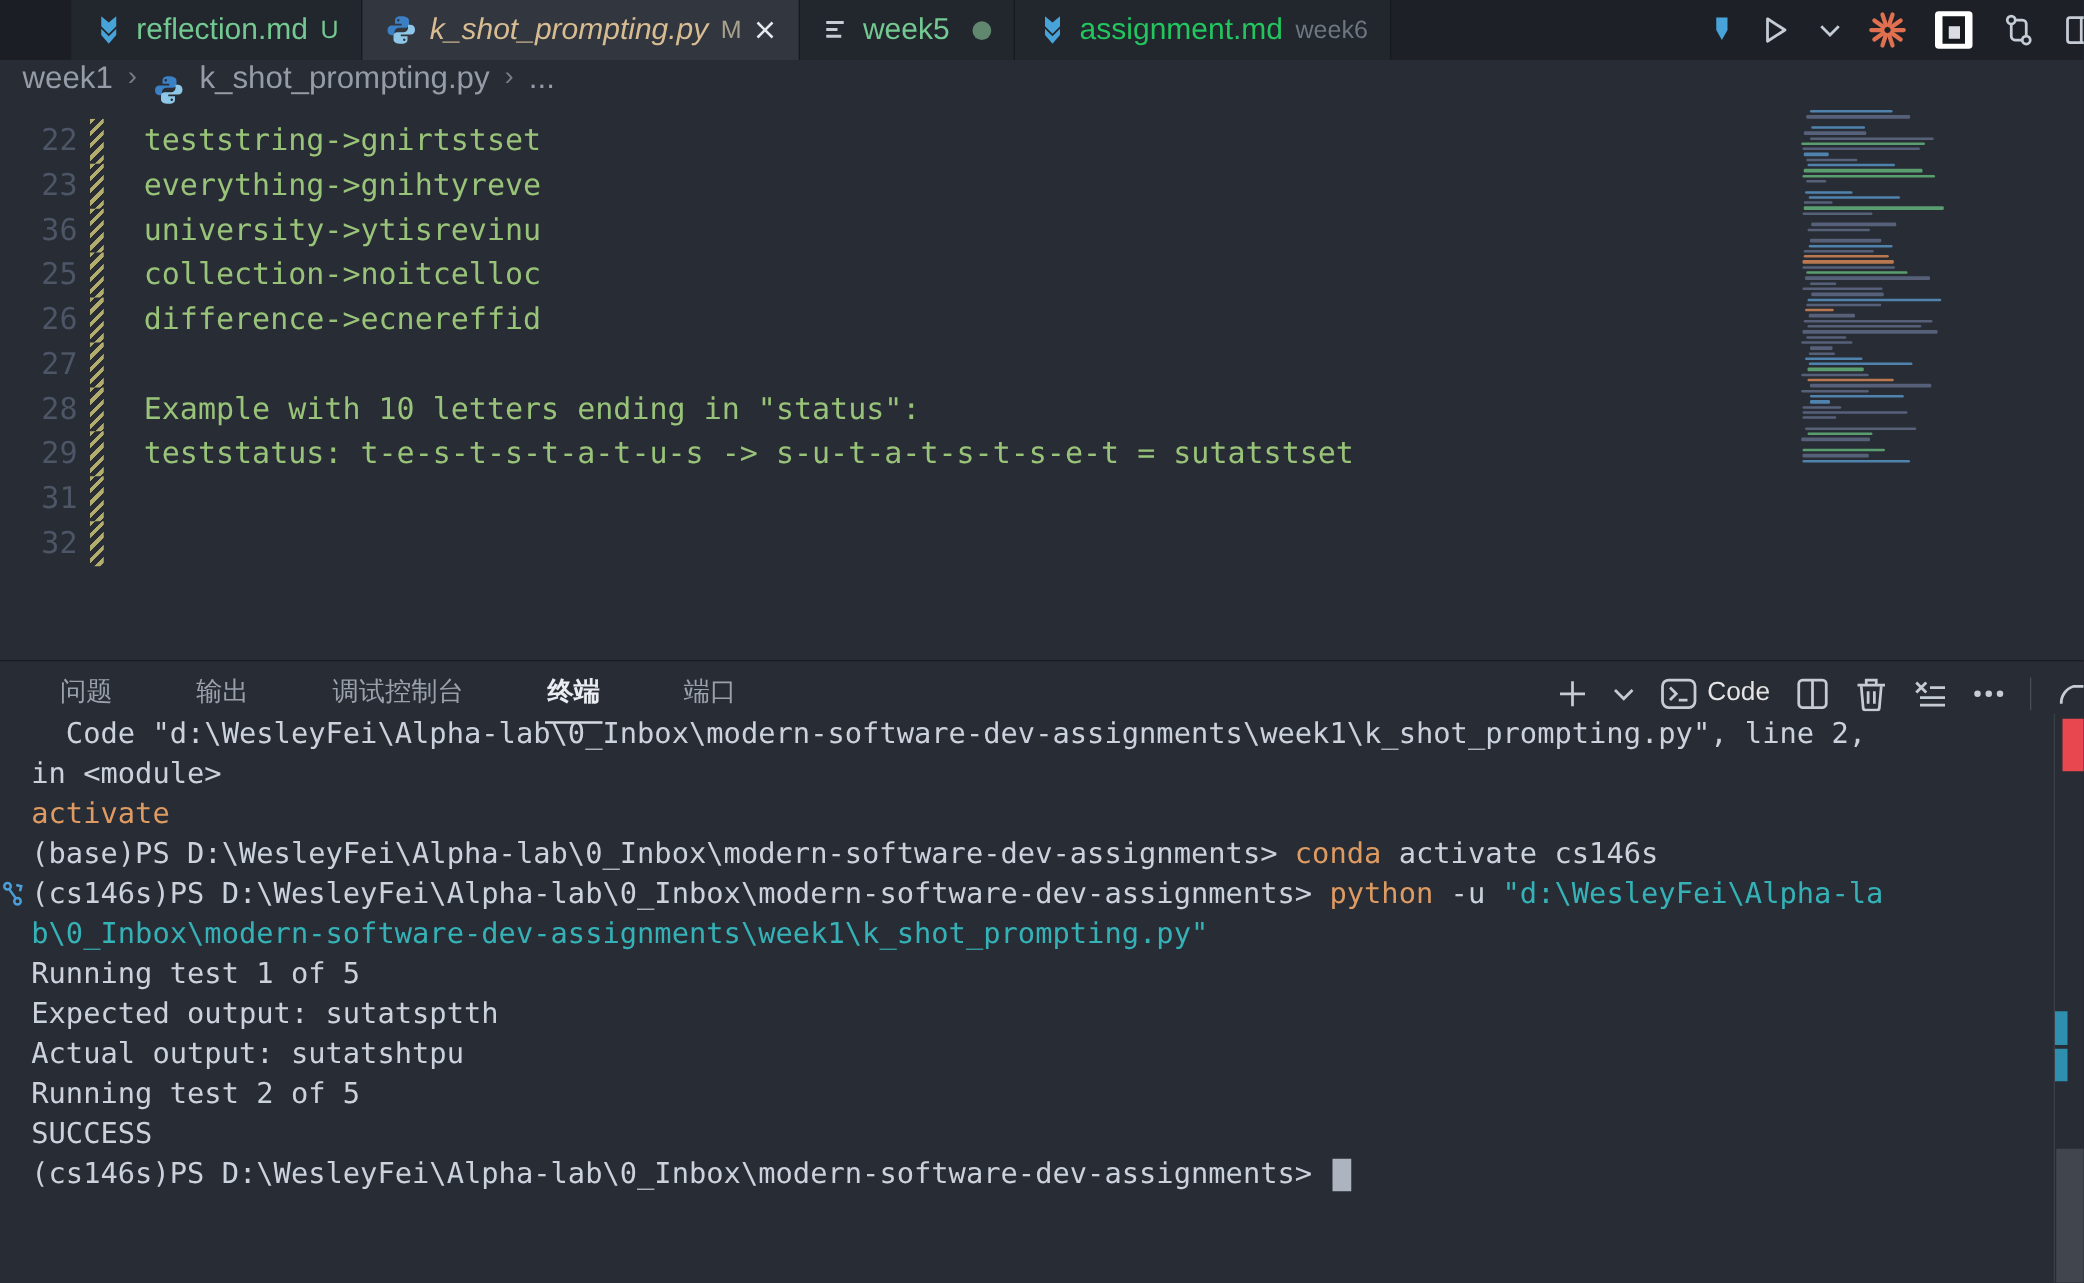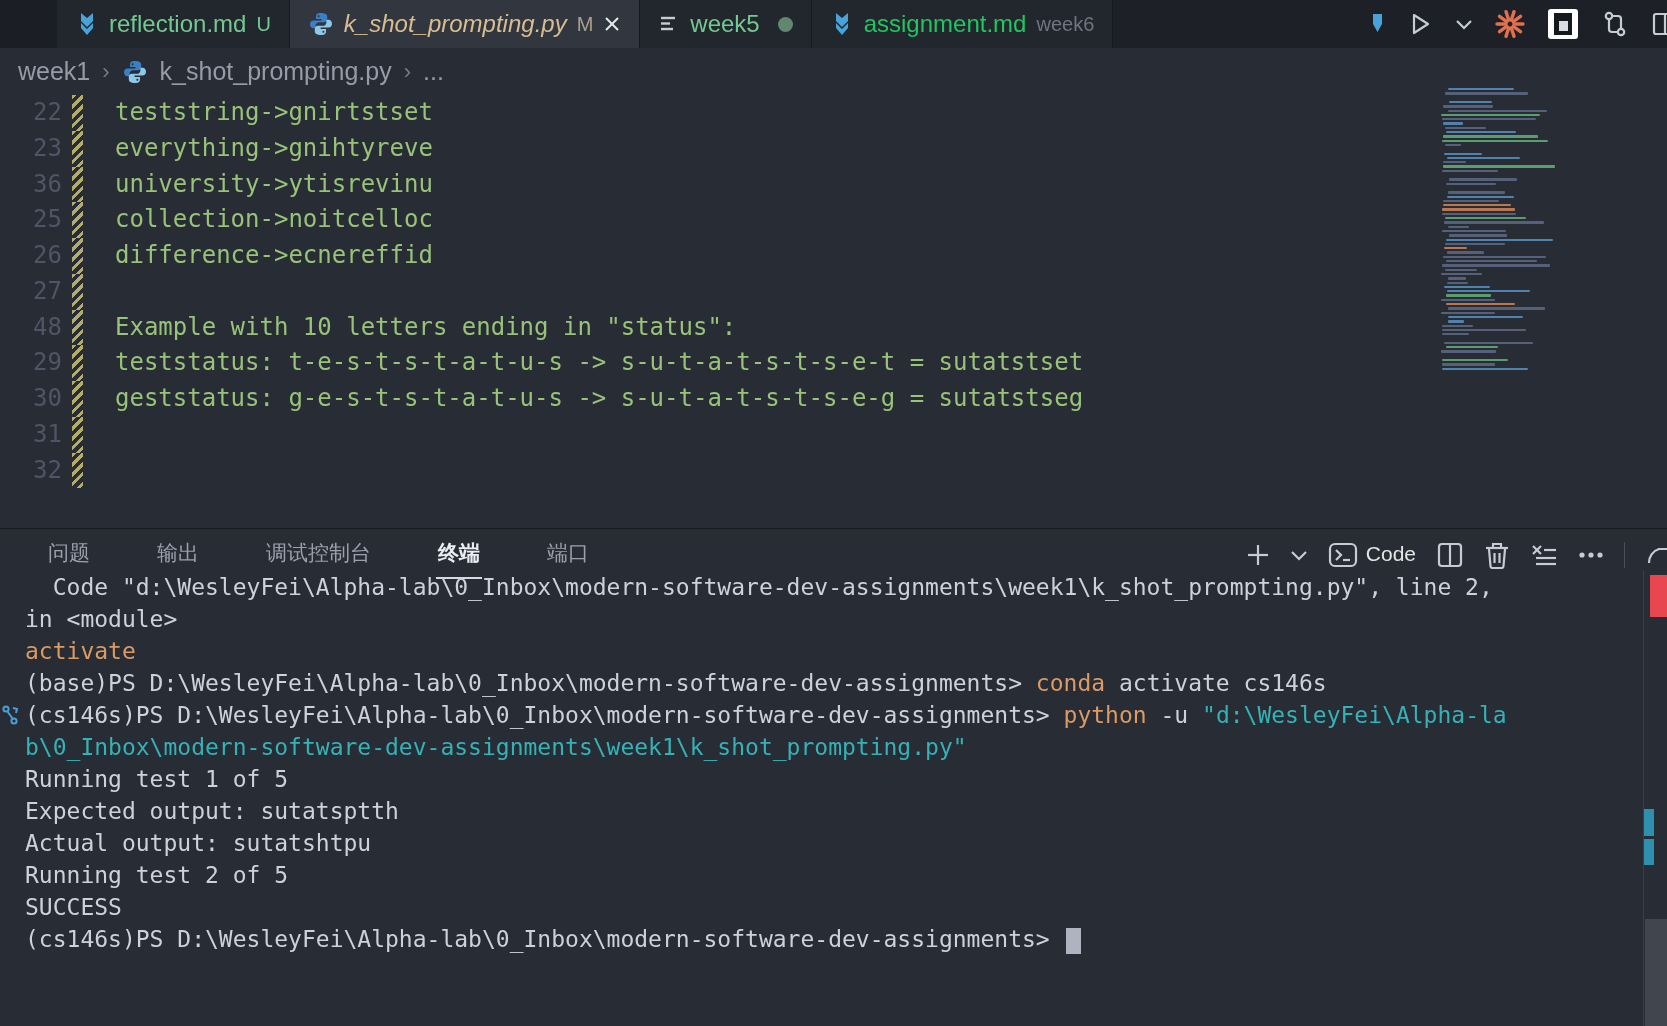--- a/index.html
+++ b/index.html
@@ -19,21 +19,21 @@
   .tab .lbl.gray  { color:#22c55e; }
   .tab .badge { font-size:20px; color:#73c991; }
   .tab .badge.m { color:#a8a08e; }
   .tab .desc { font-size:20px; color:#6e7681; }
   .tab .dot { width:15px; height:15px; border-radius:50%; background:#61876f; margin-left:8px; }
   #title-actions { position:absolute; right:-12px; top:0; height:48px; display:flex;
     align-items:center; gap:22px; }
 
   
   #breadcrumb { position:absolute; left:0; top:48px; width:1667px; height:47px;
-    background:#282c34; display:flex; align-items:center; padding-left:18px;
+    background:#282c34; display:flex; padding-left:18px;
     color:#959ca8; font-size:25px; gap:12px; }
   #breadcrumb .sep { color:#767d89; font-size:22px; }
 
   
   #editor { position:absolute; left:0; top:95px; width:1667px; height:433px;
     overflow:hidden; font-family:"DejaVu Sans Mono", monospace; }
   .codeline { position:relative; height:35.75px; line-height:35.75px; font-size:24px; }
   .codeline .num { position:absolute; left:0; width:62px; text-align:right; color:#4d5666; }
   .codeline .gut { position:absolute; left:72px; top:0; width:11px; height:100%;
     background:repeating-linear-gradient(135deg,#b2ac6d 0 3px,transparent 3px 7px); }
@@ -235,33 +235,28 @@
           <span class="num">26</span>
           <span class="gut"></span>
           <span class="txt">difference-&gt;ecnereffid</span>
         </div>
         <div class="codeline">
           <span class="num">27</span>
           <span class="gut"></span>
           <span class="txt"></span>
         </div>
         <div class="codeline">
-          <span class="num">48</span>
+          <span class="num">28</span>
           <span class="gut"></span>
           <span class="txt">Example with 10 letters ending in "status":</span>
         </div>
         <div class="codeline">
           <span class="num">29</span>
           <span class="gut"></span>
           <span class="txt">teststatus: t-e-s-t-s-t-a-t-u-s -&gt; s-u-t-a-t-s-t-s-e-t = sutatstset</span>
-        </div>
-        <div class="codeline">
-          <span class="num">30</span>
-          <span class="gut"></span>
-          <span class="txt">geststatus: g-e-s-t-s-t-a-t-u-s -&gt; s-u-t-a-t-s-t-s-e-g = sutatstseg</span>
         </div>
         <div class="codeline">
           <span class="num">31</span>
           <span class="gut"></span>
           <span class="txt"></span>
         </div>
         <div class="codeline">
           <span class="num">32</span>
           <span class="gut"></span>
           <span class="txt"></span>

